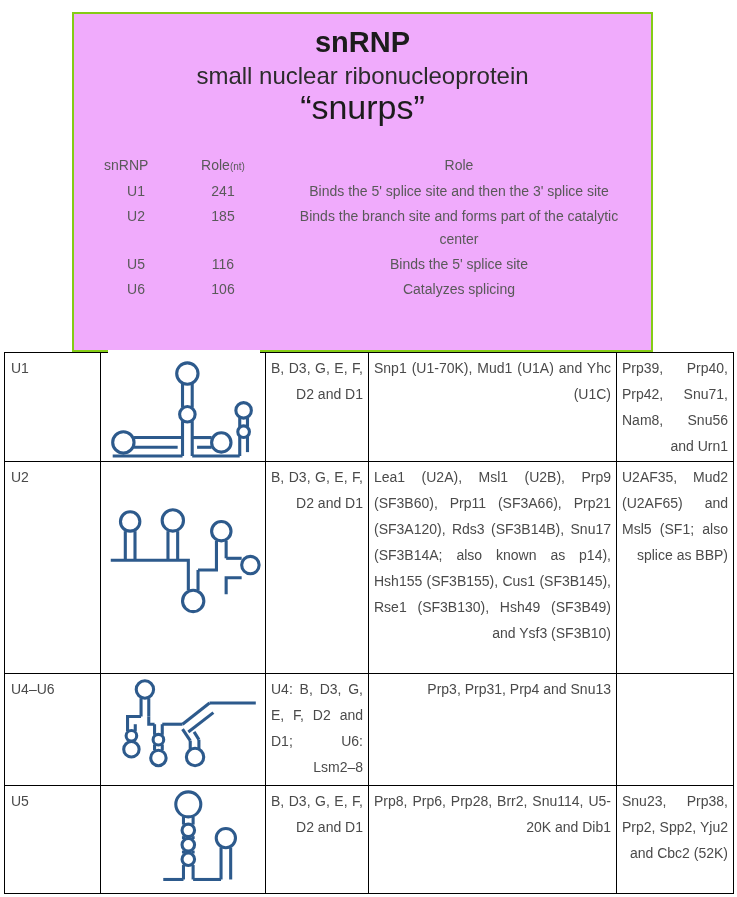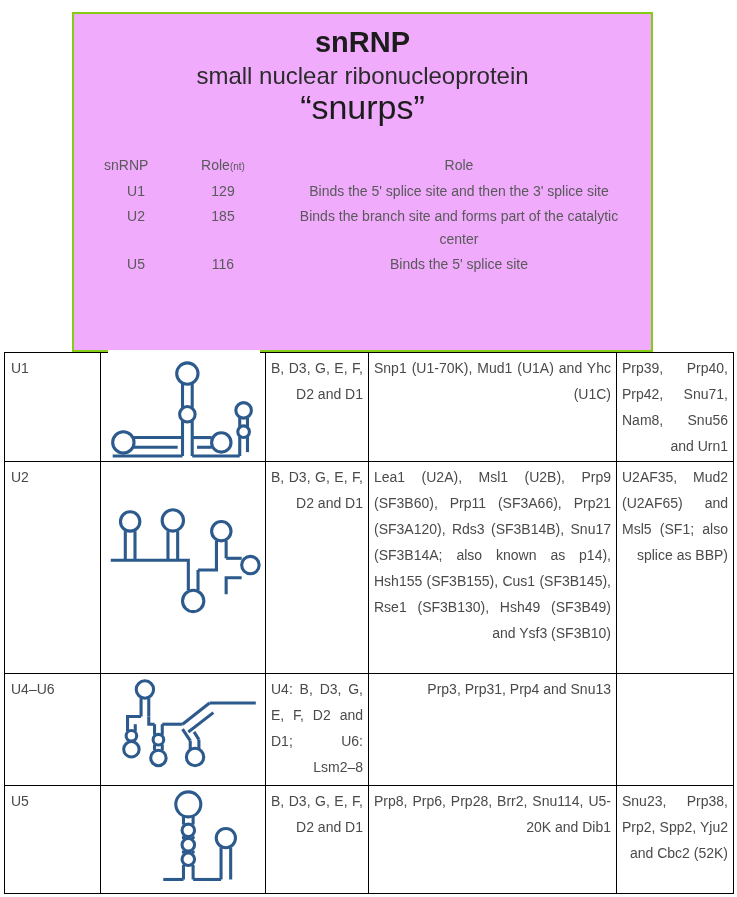--- a/index.html
+++ b/index.html
@@ -67,32 +67,37 @@
 
   <table class="mini-table">
     <tbody>
         <tr class="hdr">
       <td class="c-name">snRNP</td>
       <td class="c-size"><span>Role</span><span class="size-unit">(nt)</span></td>
       <td class="c-role">Role</td>
     </tr>
     <tr>
       <td class="c-name">U1</td>
-      <td class="c-size">129</td>
+      <td class="c-size">241</td>
       <td class="c-role">Binds the 5' splice site and then the 3' splice site</td>
     </tr>
     <tr>
       <td class="c-name">U2</td>
       <td class="c-size">185</td>
       <td class="c-role">Binds the branch site and forms part of the catalytic center</td>
     </tr>
     <tr>
       <td class="c-name">U5</td>
       <td class="c-size">116</td>
       <td class="c-role">Binds the 5' splice site</td>
+    </tr>
+    <tr>
+      <td class="c-name">U6</td>
+      <td class="c-size">106</td>
+      <td class="c-role">Catalyzes splicing</td>
     </tr>
   </tbody>
     </table>
 </div>
 
 <div class="big-table-wrap">
   <table class="big-table">
     <colgroup>
       <col style="width:96px">
         <col style="width:165px">

